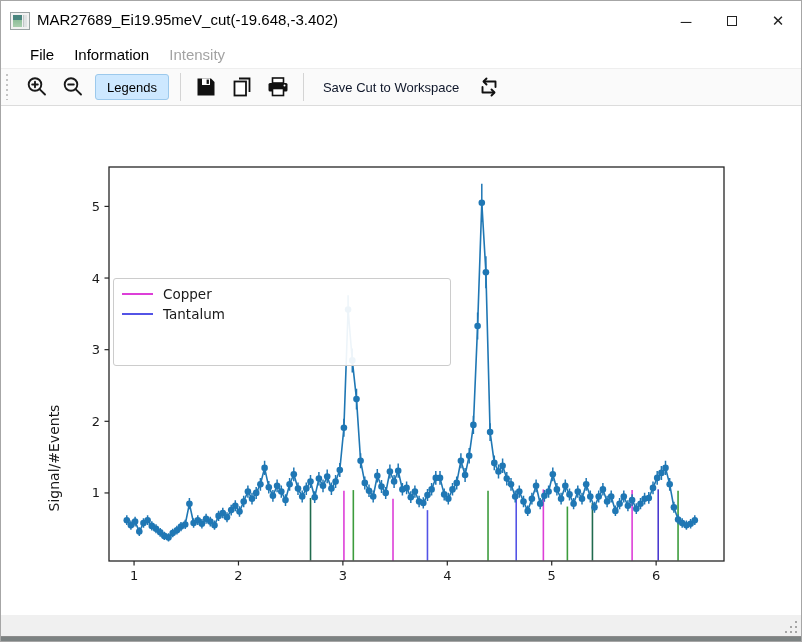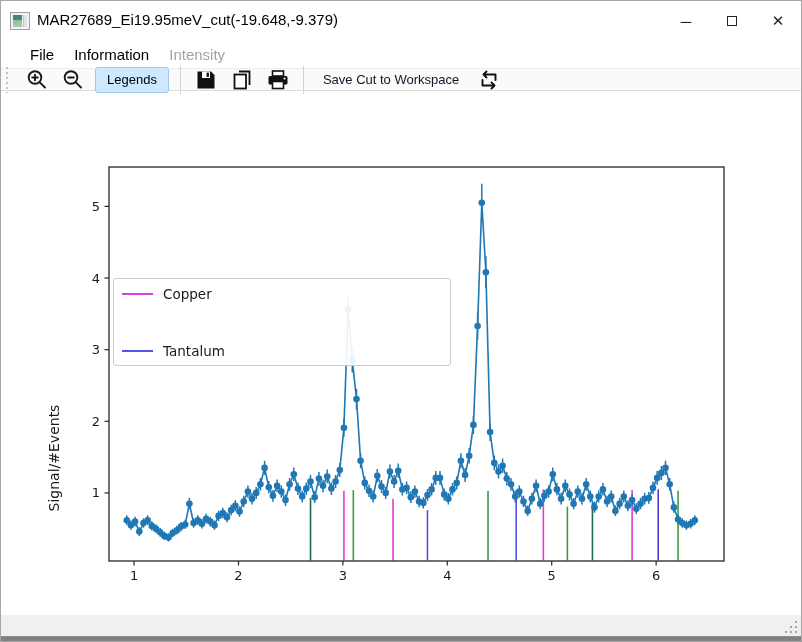--- a/index.html
+++ b/index.html
@@ -19,21 +19,21 @@
   #window-title { position:absolute; left:36px; top:10px; font-size:15px; color:#000; white-space:nowrap; }
   #window-controls { position:absolute; right:0; top:0; height:40px; display:flex; }
   .win-btn { width:46px; height:40px; display:flex; align-items:center; justify-content:center; color:#222; font-size:15px; }
   .win-btn .max-box { width:10px; height:10px; border:1px solid #222; display:block; }
   
   #menubar { position:absolute; left:0; top:40px; width:100%; height:27px; background:#ffffff; display:flex; align-items:center; padding-left:9px;margin-left:10px; }
   .menu-item { font-size:15px; color:#000; padding:3px 10px 4px 10px; }
   .menu-item.disabled { color:#a3a3a3;text-align:right; }
   
   #toolbar {
-    position:absolute; left:0; top:67px; width:100%; height:23px; background:#fafafa;
+    position:absolute; left:0; top:67px; width:100%; height:38px; background:#fafafa;
     border-top:1px solid #eeeeee; border-bottom:1px solid #dcdcdc;
     display:flex; align-items:center; padding-left:4px;
   }
   #toolbar-drag-handle {
     width:4px; height:26px; margin-right:10px;
     background-image:repeating-linear-gradient(180deg,#c3c3c3 0 2px,transparent 2px 5px);
     background-size:2px 100%; background-repeat:no-repeat; background-position:center;
   }
   .tb-icon-btn { width:30px; height:30px; display:flex; align-items:center; justify-content:center; margin:0 3px; }
   .tb-sep { width:1px; height:28px; background:#d4d4d4; margin:0 7px; }
@@ -49,21 +49,21 @@
   #ylabel {
     position:absolute; left:53px; top:353px; width:200px; text-align:center;
     transform:rotate(-90deg); transform-origin:center;
     font-family:"DejaVu Sans", sans-serif; font-size:14px; color:#1a1a1a;
     margin-left:-100px; margin-top:-9px;
   }
   
   #legend-box {
     position:absolute; left:112px; top:172px; width:338px; height:88px;
     background:rgba(255,255,255,0.92); border:1px solid #cccccc; border-radius:3px;
-    padding:5px 8px 4px 8px; display:flex; flex-direction:column; justify-content:space-between;
+    padding:5px 8px 4px 8px; display:flex; flex-direction:column; justify-content:flex-start;
   }
   .legend-row { display:flex; align-items:center; height:20px; }
   .legend-sample { position:relative; width:31px; height:14px; margin-right:10px; flex:0 0 auto; }
   .legend-sample .samp-line { position:absolute; left:0; top:6px; width:31px; height:2px; }
   .legend-sample .samp-whisker { position:absolute; left:14.5px; top:1px; width:2px; height:12px; }
   .legend-sample .samp-marker { position:absolute; left:10px; top:2.5px; width:9px; height:9px; border-radius:50%; }
   .legend-label { font-family:"DejaVu Sans", sans-serif; font-size:13.5px; color:#1a1a1a; white-space:nowrap; }
   
   #statusbar { position:absolute; left:0; top:614px; width:100%; height:21px; background:#f0f0f0; }
   #resize-grip { position:absolute; right:4px; bottom:3px; width:14px; height:14px; }
@@ -73,21 +73,21 @@
 </head>
 <body>
 
 <div id="window">
 
   <div id="titlebar">
     <div id="app-icon">
         <div class="ic-left"></div>
         <div class="ic-right"></div>
       </div>
-    <div id="window-title">MAR27689_Ei19.95meV_cut(-19.648,-9.379)</div>
+    <div id="window-title">MAR27689_Ei19.95meV_cut(-19.648,-3.402)</div>
     <div id="window-controls">
       <div class="win-btn">
           <span>─</span>
         </div>
       <div class="win-btn">
           <span class="max-box"></span>
         </div>
       <div class="win-btn">
           <span>✕</span>
         </div>

